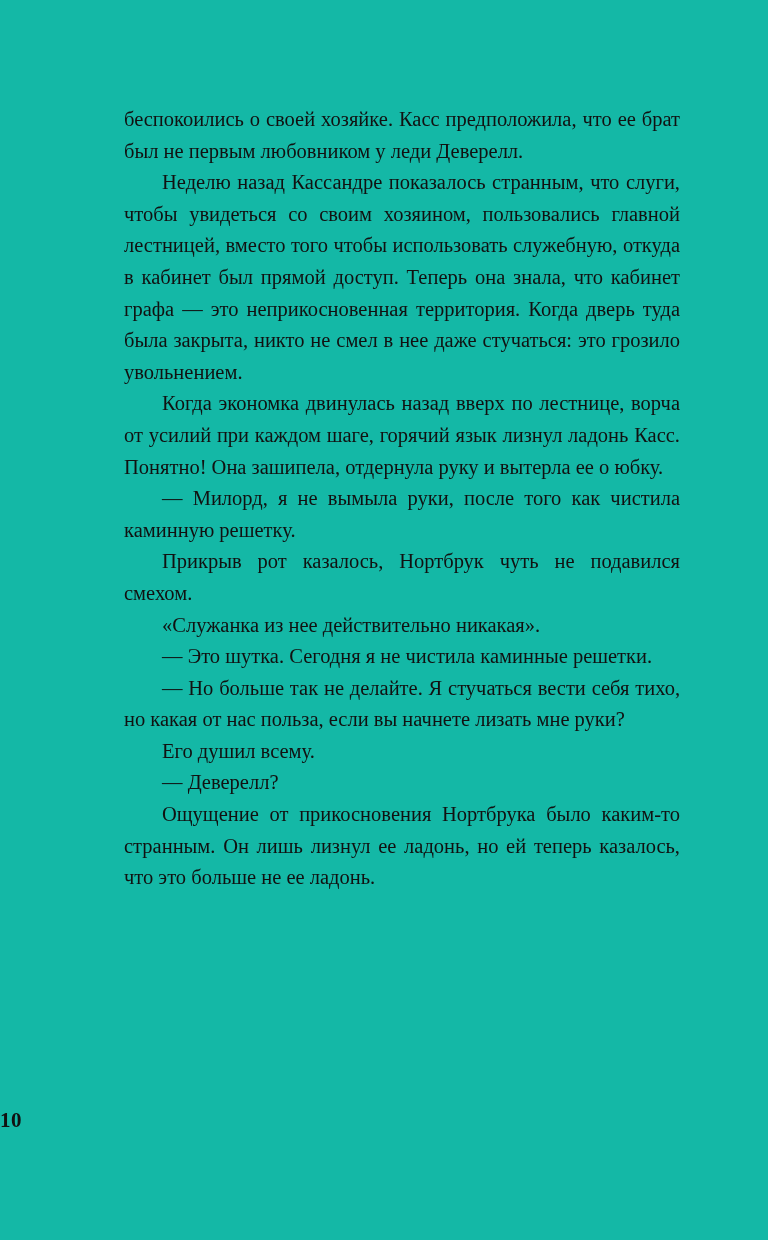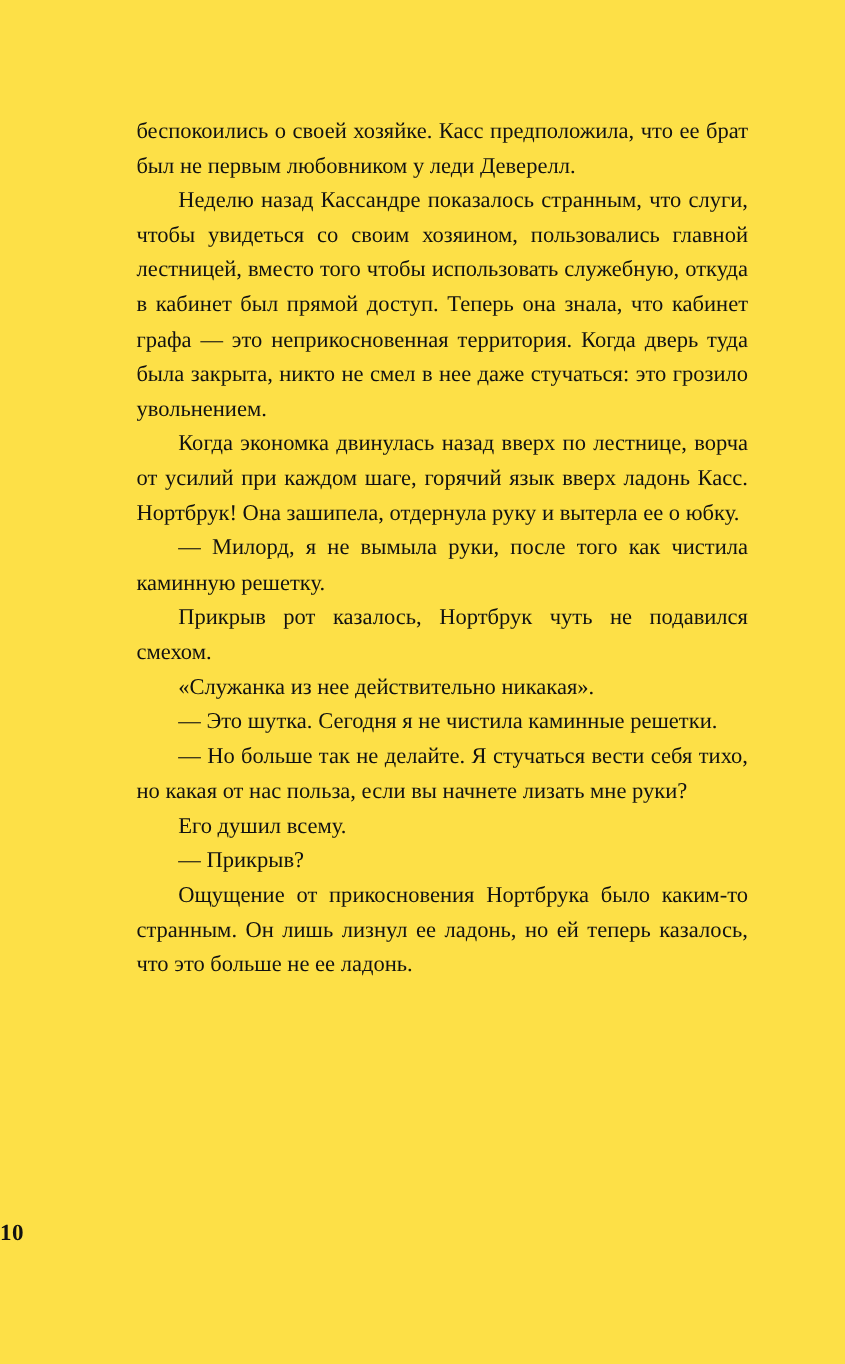--- a/index.html
+++ b/index.html
@@ -13,21 +13,21 @@
     overflow: hidden;
     font-family: "Liberation Serif", "DejaVu Serif", serif;
     color: #111111;
   }
   .page {
     position: relative;
     width: 768px;
     height: 1240px;
     box-sizing: border-box;
     padding: 104px 92px 0 124px;
-    background: #fde047;
+    background: #14b8a6;
   }
   .text-block {
     width: 556px;
     font-size: 20.5px;
     line-height: 31.6px;
     text-align: justify;
     text-justify: inter-word;
     hyphens: manual;
   }
   .text-block p {
@@ -49,26 +49,26 @@
   }
 </style>
 </head>
 <body>
 
 <div class="page">
 
   <div class="text-block">
     <p class="no-indent">беспокоились о своей хозяйке. Касс предположила, что ее брат был не первым любовником у леди Деверелл.</p>
     <p>Неделю назад Кассандре показалось странным, что слуги, чтобы увидеться со своим хозяином, пользовались главной лестницей, вместо того чтобы использовать служебную, откуда в кабинет был прямой доступ. Теперь она знала, что кабинет графа — это неприкосновенная территория. Когда дверь туда была закрыта, никто не смел в нее даже стучаться: это грозило увольнением.</p>
-    <p>Когда экономка двинулась назад вверх по лестнице, ворча от усилий при каждом шаге, горячий язык вверх ладонь Касс. Нортбрук! Она зашипела, отдернула руку и вытерла ее о юбку.</p>
+    <p>Когда экономка двинулась назад вверх по лестнице, ворча от усилий при каждом шаге, горячий язык лизнул ладонь Касс. Понятно! Она зашипела, отдернула руку и вытерла ее о юбку.</p>
     <p>— Милорд, я не вымыла руки, после того как чистила каминную решетку.</p>
     <p>Прикрыв рот казалось, Нортбрук чуть не подавился смехом.</p>
     <p>«Служанка из нее действительно никакая».</p>
     <p>— Это шутка. Сегодня я не чистила каминные решетки.</p>
     <p>— Но больше так не делайте. Я стучаться вести себя тихо, но какая от нас польза, если вы начнете лизать мне руки?</p>
     <p>Его душил всему.</p>
-    <p>— Прикрыв?</p>
+    <p>— Деверелл?</p>
     <p>Ощущение от прикосновения Нортбрука было каким-то странным. Он лишь лизнул ее ладонь, но ей теперь казалось, что это больше не ее ладонь.</p>
   </div>
 
   <div class="page-number">10</div>
 
 </div>
 
 </body></html>

